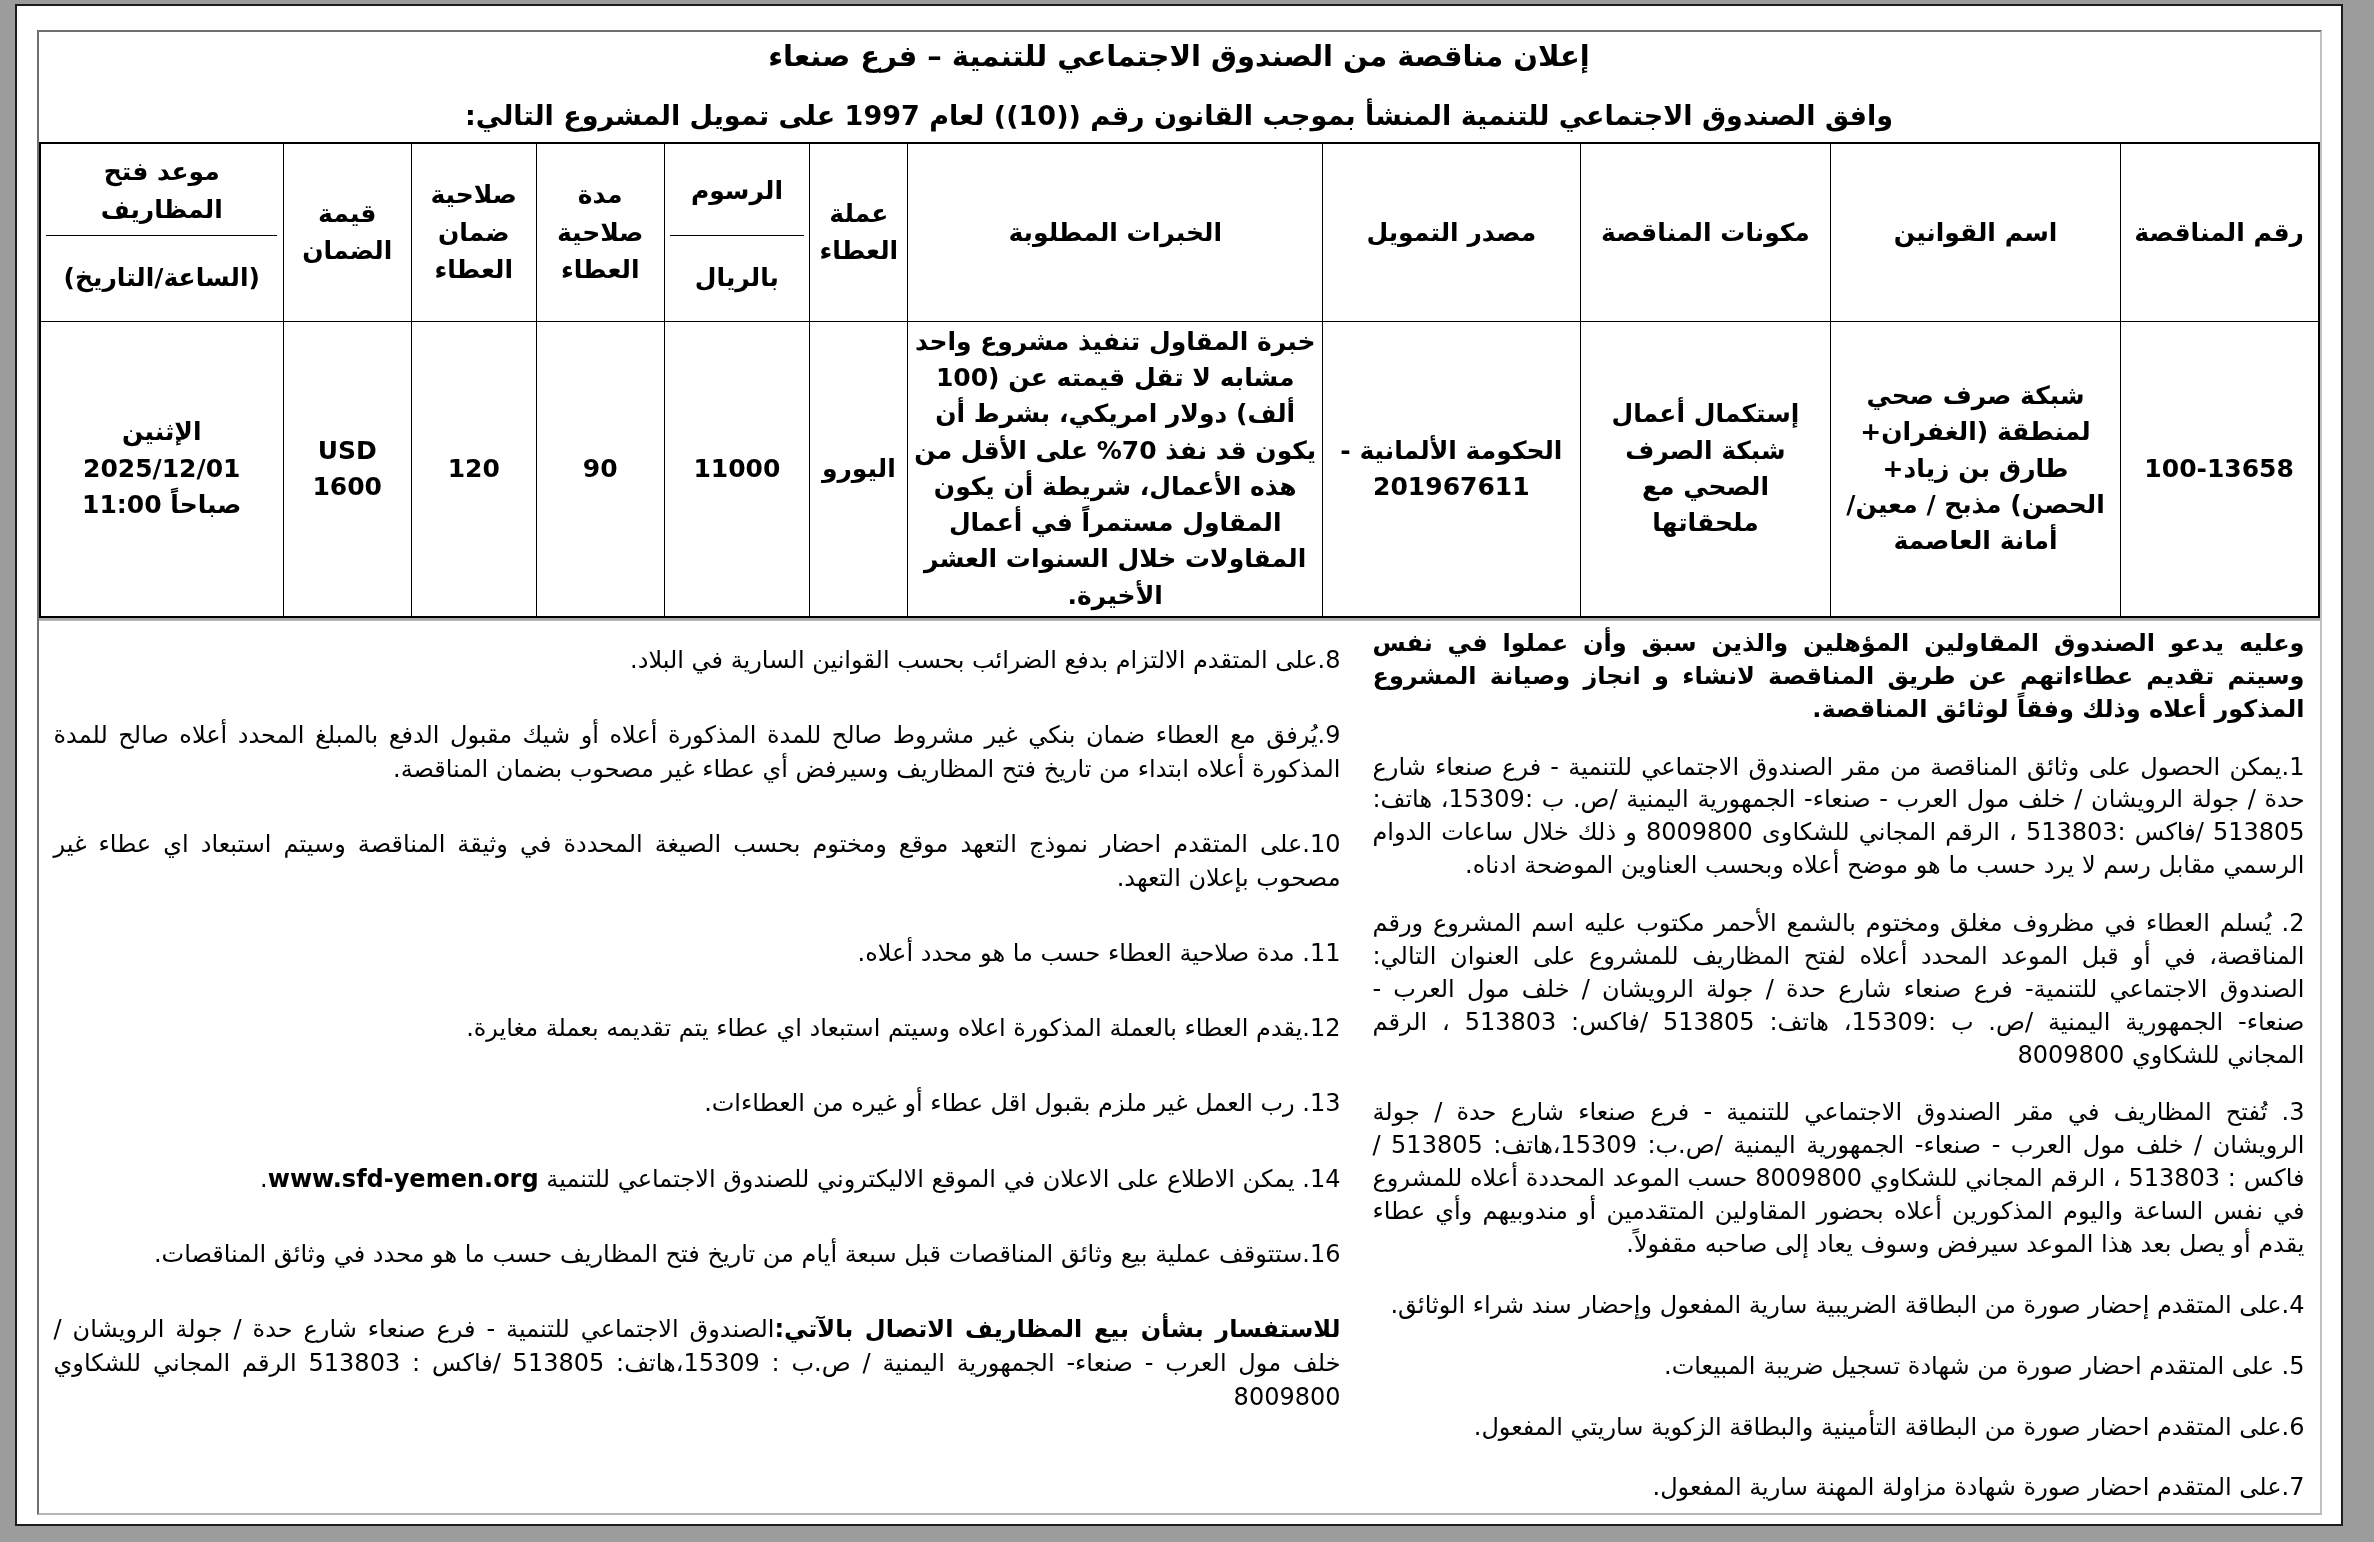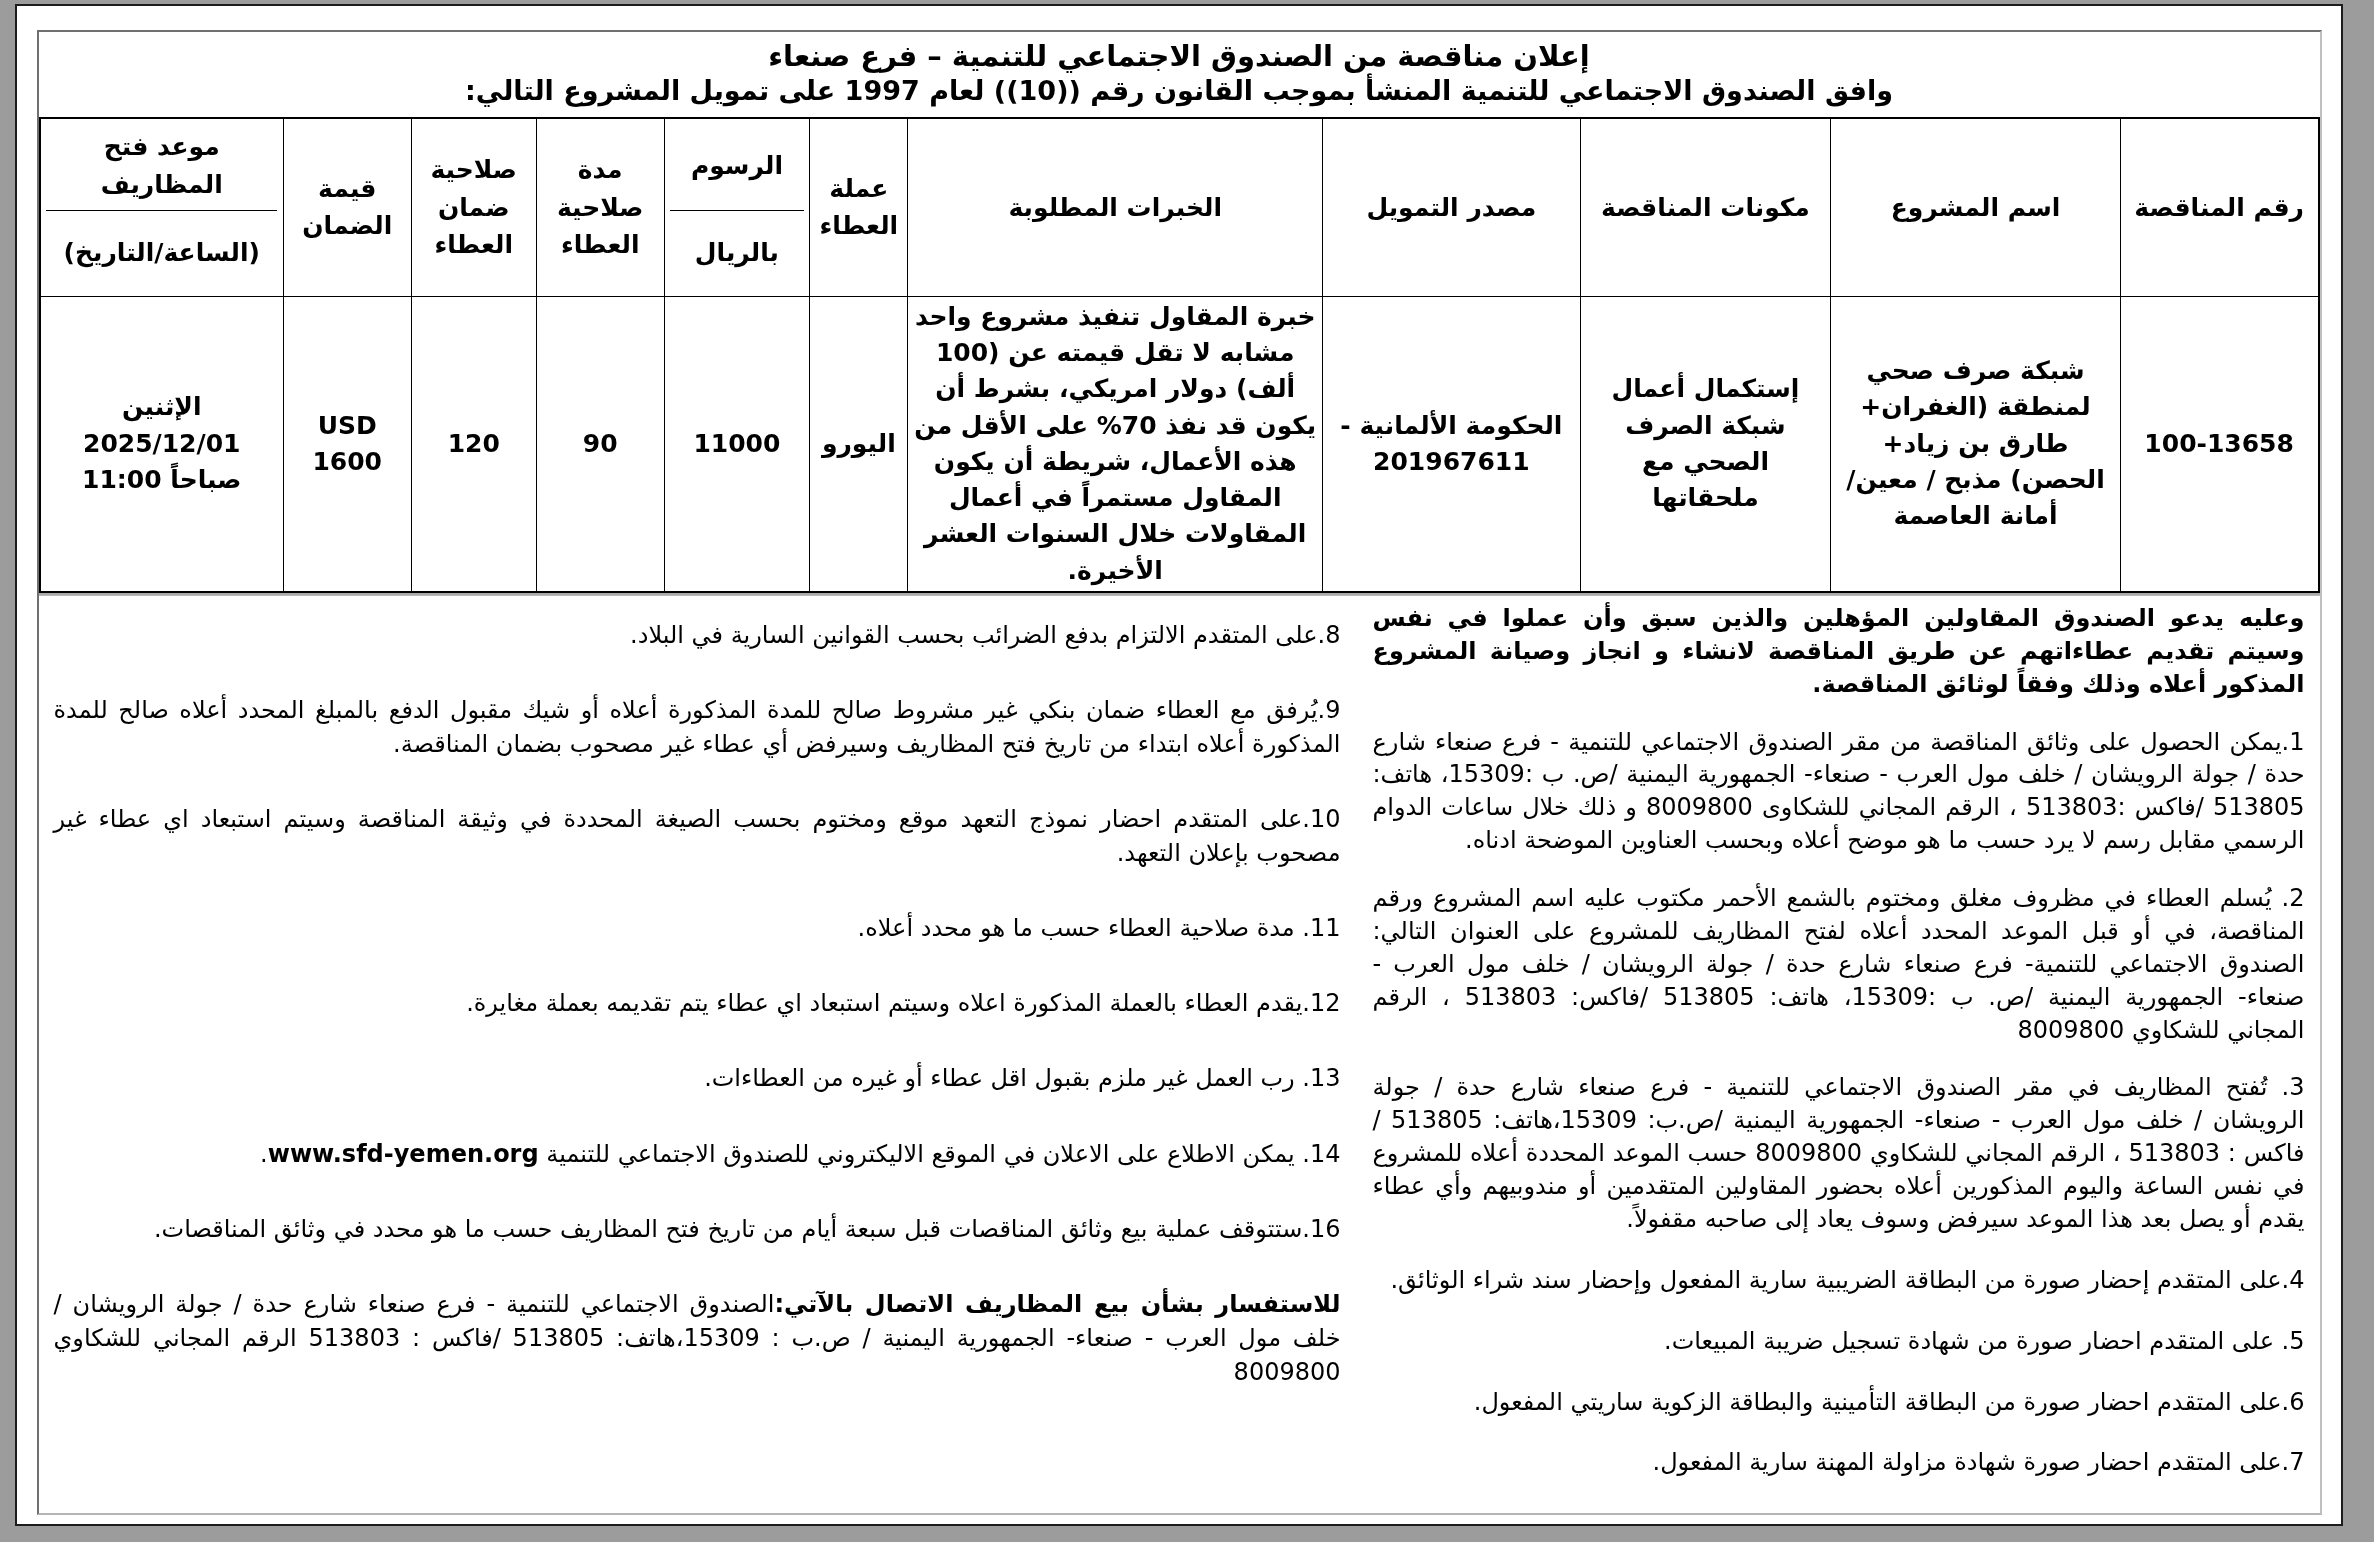--- a/index.html
+++ b/index.html
@@ -23,21 +23,21 @@
     top:24px;left:19.5px;right:19.5px;bottom:9.3px;
     border-style:solid;border-width:2.8px;
     border-color:#6f6f6f #bfbfbf #b5b5b5 #6f6f6f;
     box-sizing:border-box;
     direction:rtl;
     overflow:hidden;
   }
   
   .titles{text-align:center;padding-top:7.4px;}
   .title-l1{font-size:29px;font-weight:bold;}
-  .title-l2{font-size:27px;font-weight:bold;margin-top:2px;}
+  .title-l2{font-size:27px;font-weight:bold;margin-top:27px;}
   
   table.main{
     width:100%;
     border-collapse:collapse;
     margin-top:11px;
     direction:rtl;
     table-layout:fixed;
     border:2.8px solid #000;
     border-bottom:2.8px solid #000;
     box-shadow:0 2.8px 0 #aaaaaa;
@@ -102,21 +102,21 @@
           <col style="width:4.3%">
         <col style="width:6.4%">
           <col style="width:5.6%">
           <col style="width:5.5%">
         <col style="width:5.6%">
           <col style="width:10.7%">
       </colgroup>
       <tbody>
           <tr>
         <th>رقم المناقصة</th>
-        <th>اسم المشروع</th>
+        <th>اسم القوانين</th>
         <th>مكونات المناقصة</th>
         <th>مصدر التمويل</th>
         <th>الخبرات المطلوبة</th>
         <th>عملة العطاء</th>
         <th class="split">
           <div class="split-wrap">
             <div class="split-top">الرسوم</div>
             <div class="split-bot">بالريال</div>
           </div>
         </th>

